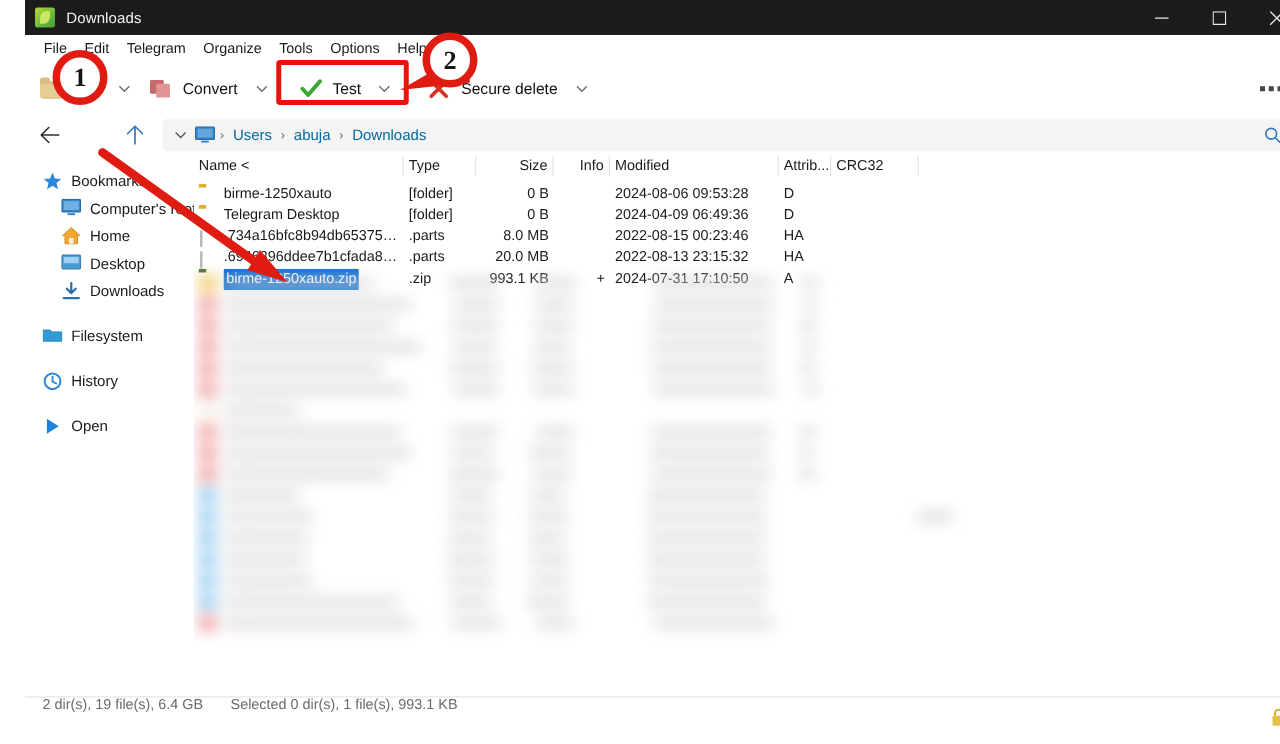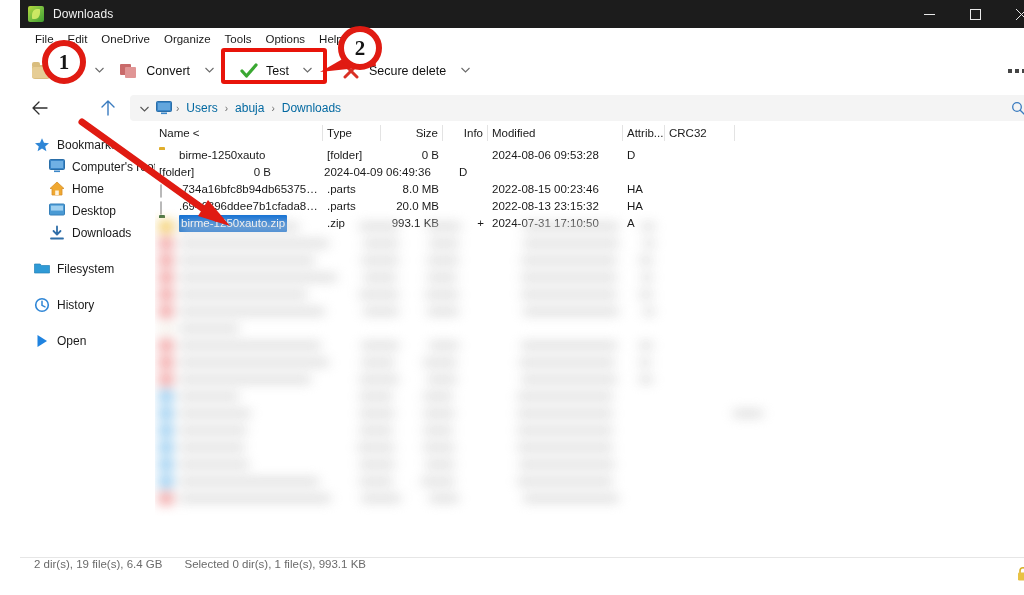--- a/index.html
+++ b/index.html
@@ -77,21 +77,21 @@
 
   
   .toolbar {
     height: 42px;
     background: #ffffff;
     display: flex;
     align-items: center;
     padding-left: 6px;
     position: relative;
   }
-  .tb-group { display: flex; align-items: flex-start; }
+  .tb-group { display: flex; align-items: center; }
   .tb-btn {
     display: flex;
     align-items: center;
     gap: 8px;
     padding: 5px 8px 5px 6px;
     border-radius: 4px;
   }
   .tb-label {
     font-size: 12.5px;
     color: #111;
@@ -388,21 +388,21 @@
             <line x1="0" y1="0" x2="11" y2="11" stroke="currentColor" stroke-width="1"></line>
             <line x1="11" y1="0" x2="0" y2="11" stroke="currentColor" stroke-width="1"></line>
           </svg>
       </div>
     </div>
   </div>
 
   <div class="menubar">
     <div class="menu-item">File</div>
     <div class="menu-item">Edit</div>
-    <div class="menu-item">OneDrive</div>
+    <div class="menu-item">Telegram</div>
     <div class="menu-item">Organize</div>
     <div class="menu-item">Tools</div>
     <div class="menu-item">Options</div>
     <div class="menu-item">Help</div>
   </div>
 
   <div class="toolbar">
 
     <div class="tb-group">
       <div class="tb-btn">
@@ -631,20 +631,24 @@
         </div>
         <div class="col col-type">[folder]</div>
         <div class="col col-size">0 B</div>
         <div class="col col-info"></div>
         <div class="col col-mod">2024-08-06 09:53:28</div>
         <div class="col col-attr">D</div>
         <div class="col col-crc"></div>
       </div>
 
       <div class="fl-row">
+        <div class="col col-name">
+          <span class="ic-sm"><span class="ic-folder-sm"></span></span>
+          <span class="name-text">Telegram Desktop</span>
+        </div>
         <div class="col col-type">[folder]</div>
         <div class="col col-size">0 B</div>
         <div class="col col-info"></div>
         <div class="col col-mod">2024-04-09 06:49:36</div>
         <div class="col col-attr">D</div>
         <div class="col col-crc"></div>
       </div>
 
       <div class="fl-row">
         <div class="col col-name">

